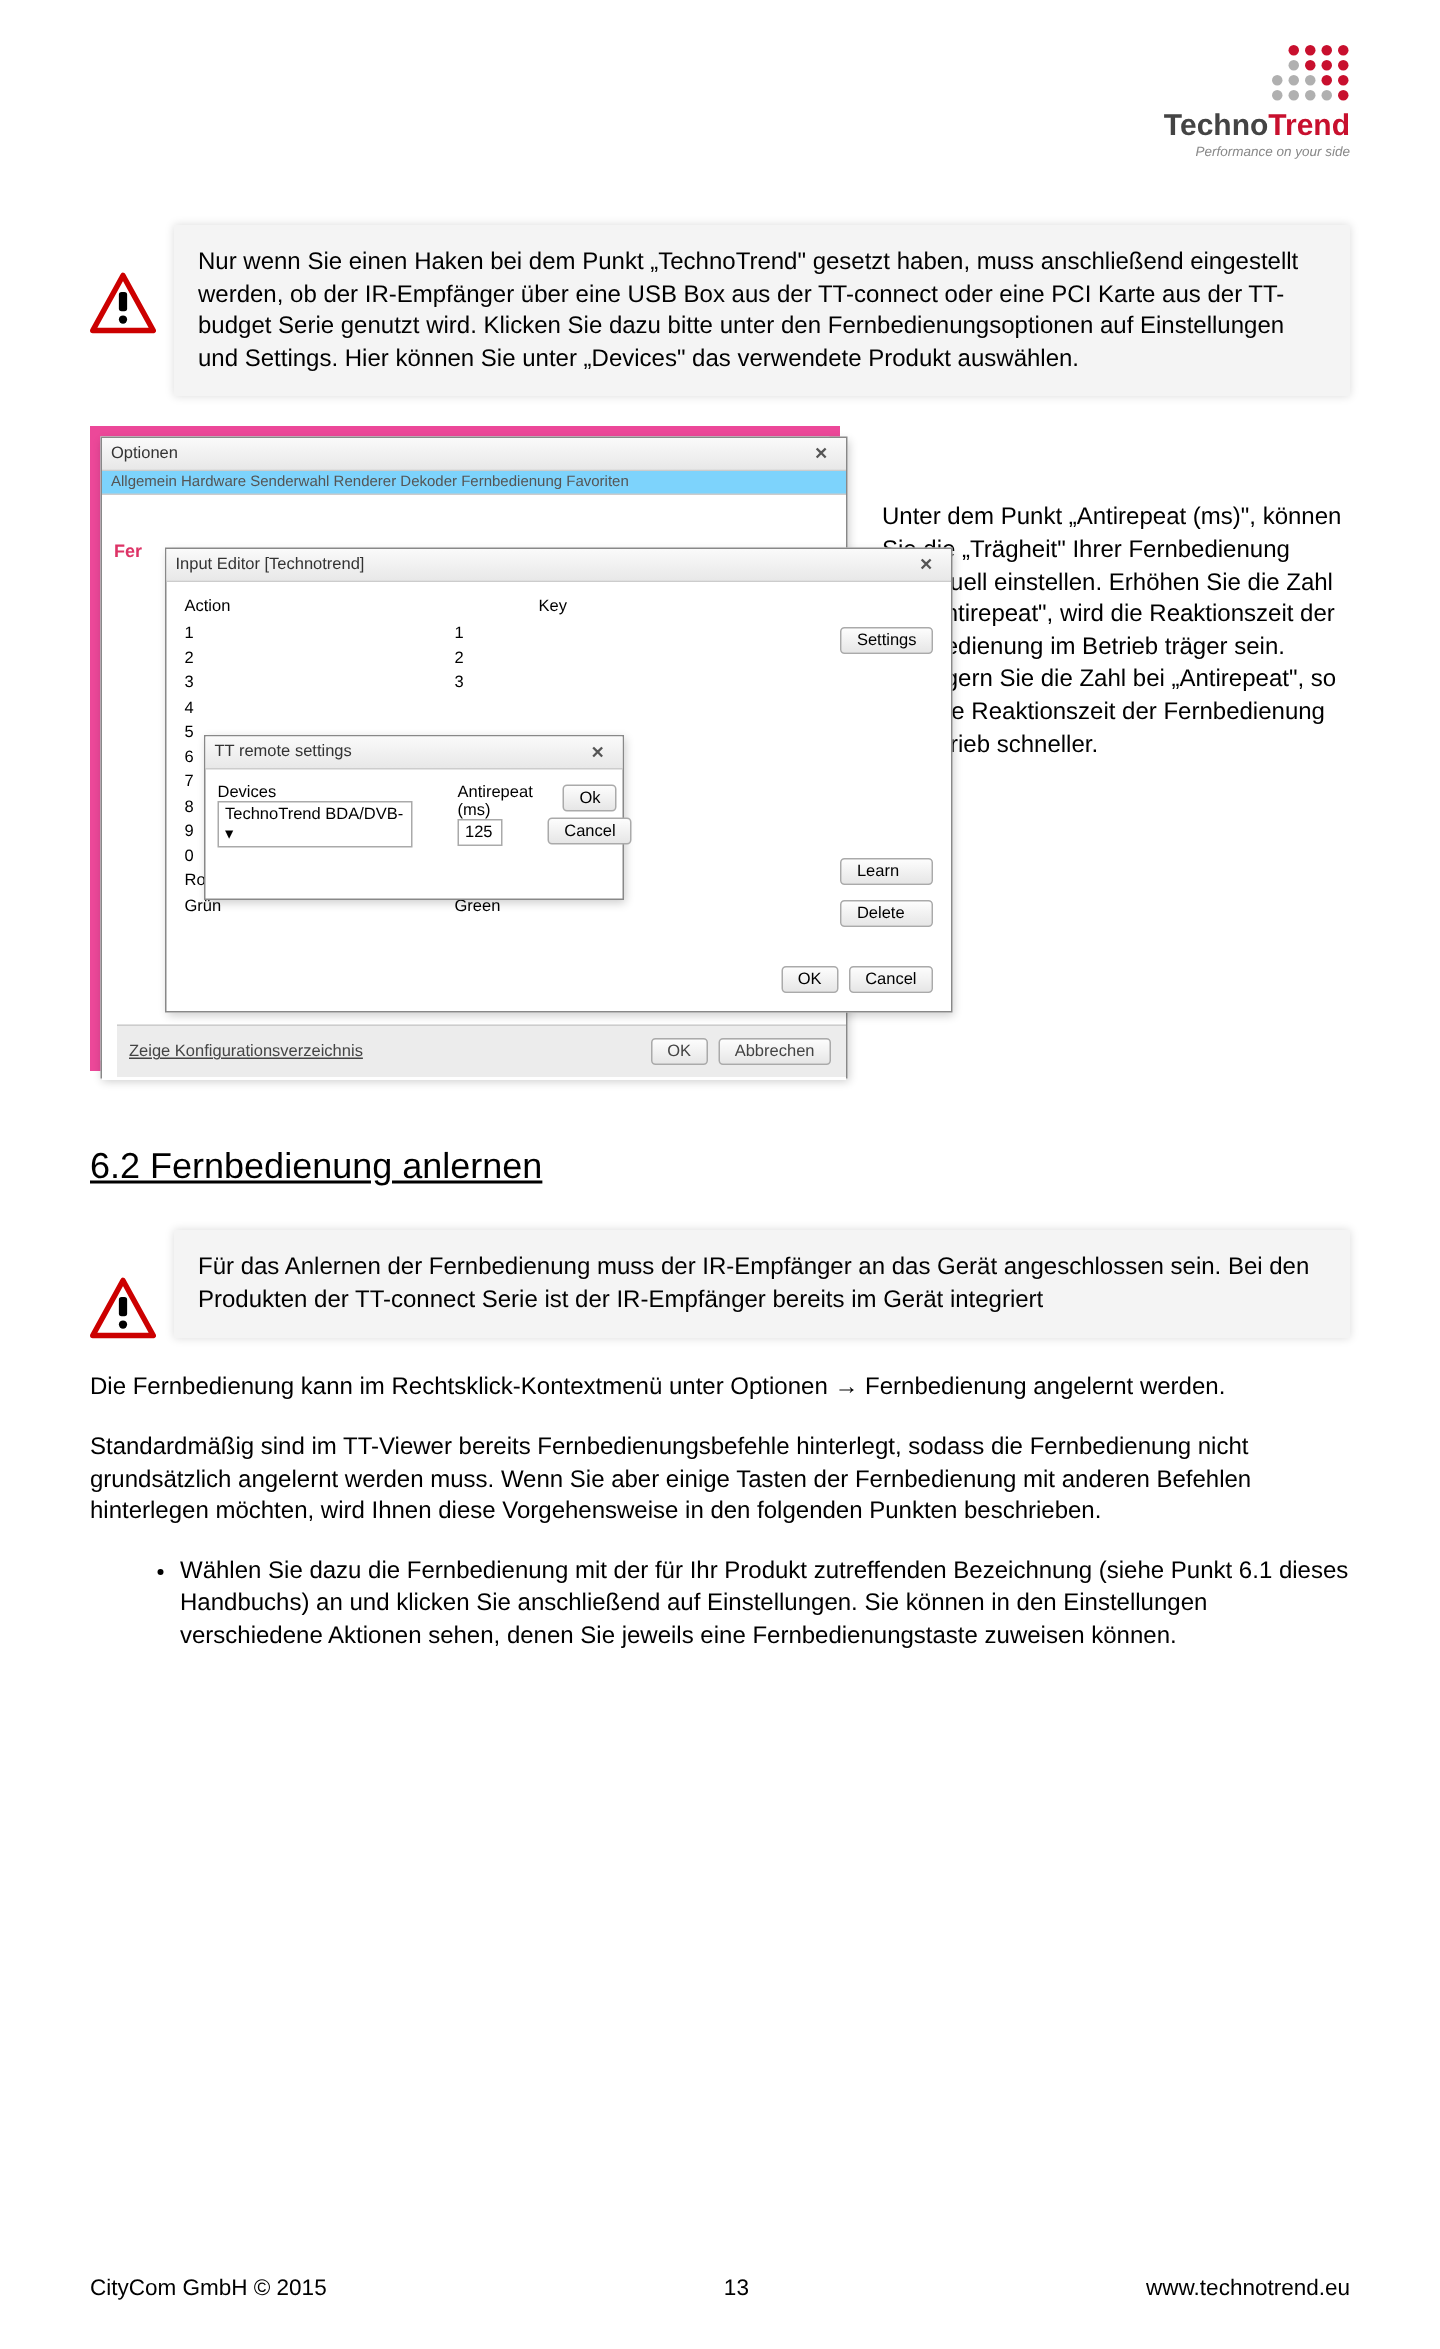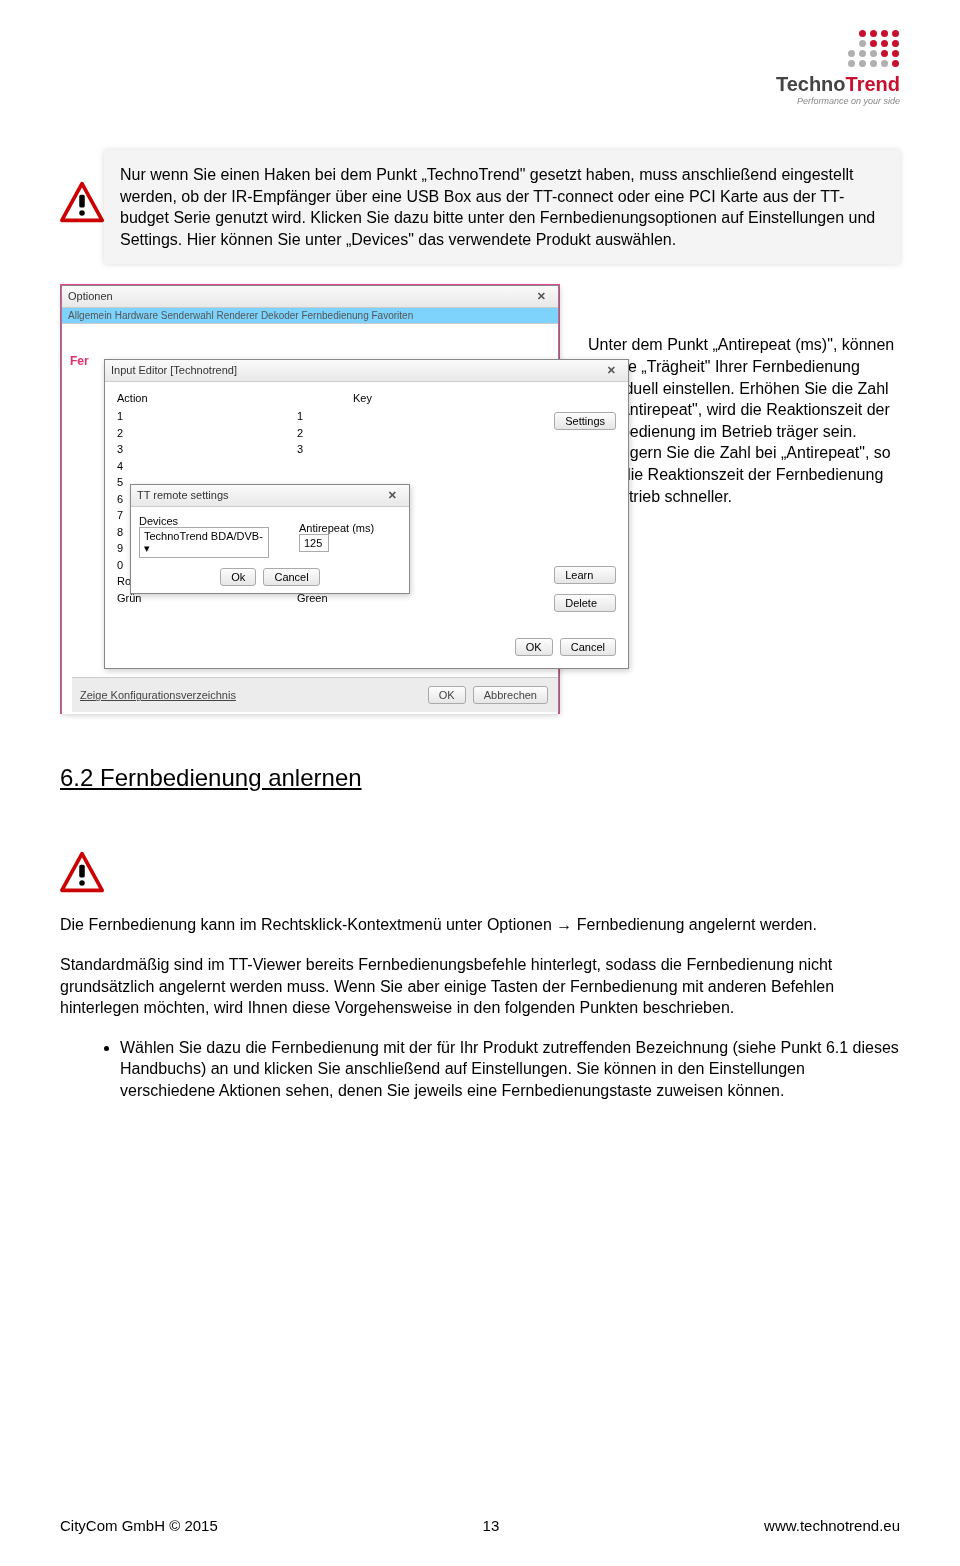--- a/index.html
+++ b/index.html
@@ -33,20 +33,21 @@
   .dot.gray { background: #b0b0b0; }
   .logo-text { font-size: 20px; font-weight: bold; color: #444; }
   .logo-text .red { color: #c8102e; }
   .logo-sub { font-size: 9px; font-style: italic; color: #888; text-align: right; }
 
   .content { padding-top: 150px; }
 
   .warning-row {
     display: flex;
     align-items: flex-start;
+    gap: 12px;
     margin-bottom: 20px;
   }
   .warn-icon {
     flex: 0 0 44px;
     height: 44px;
     margin-top: 30px;
   }
   .warn-box {
     flex: 1;
     background: #f4f4f4;
@@ -61,21 +62,21 @@
     gap: 28px;
     align-items: flex-start;
     margin-top: 2px;
     margin-bottom: 50px;
   }
   .screenshot {
     flex: 0 0 500px;
     height: 430px;
     position: relative;
     background: #eee;
-    border: 1px solid #ec4899;
+    border: 7px solid #ec4899;
   }
   .side-text {
     flex: 1;
     font-size: 16px;
     line-height: 1.35;
     padding-top: 50px;
   }
 
   
   .win {
@@ -113,21 +114,21 @@
   }
   .tab-row { background: #7dd3fc; padding: 2px 6px; font-size: 10px; color: #555; border-bottom: 1px solid #ccc; }
   .win1 { left: 0; top: 0; width: 498px; height: 428px; }
   .win1-body { position: relative; height: 390px; background: #fff; }
   .fer { position:absolute; left:8px; top:30px; font-weight:bold; font-size:12px; color:#d36; }
   .win2 { left: 42px; top: 35px; width: 525px; height: 310px; }
   .win2-body { padding: 8px; }
   .list-head { display:flex; gap:56px; font-size:11px; padding:2px 4px; }
   .list-col { width:180px; }
   .win3 { left: 68px; top: 160px; width: 280px; height: 110px; }
-  .win3-body { padding: 8px; display:flex; flex-direction:column; gap:8px; }
+  .win3-body { padding: 8px; display:flex; flex-direction:row; gap:8px; }
   .dev-row { display:flex; gap:30px; align-items:center; }
   .dev-row label { font-size:11px; }
   .btn-row-ui { text-align:center; }
   .bottom-bar {
     position:absolute; bottom:0; left:10px; right:0;
     background:#ececec; padding:6px 8px; display:flex;
     justify-content:space-between; align-items:center;
     border-top:1px solid #ccc; font-size:11px; color:#444;
   }
   .side-btns { position:absolute; right:10px; top:50px; display:flex; flex-direction:column; gap:6px; }
@@ -328,20 +329,21 @@
   </div>
 
   <h2>6.2 Fernbedienung anlernen</h2>
 
   <div class="warning-row">
     <svg class="warn-icon" viewBox="0 0 48 48">
       <polygon points="24,4 46,44 2,44" fill="#fff" stroke="#c00" stroke-width="4" stroke-linejoin="round"></polygon>
       <rect x="21" y="16" width="6" height="14" rx="2" fill="#000"></rect>
       <circle cx="24" cy="36" r="3" fill="#000"></circle>
     </svg>
+    <div class="warn-box">Für das Anlernen der Fernbedienung muss der IR-Empfänger an das Gerät angeschlossen sein. Bei den Produkten der TT-connect Serie ist der IR-Empfänger bereits im Gerät integriert</div>
   </div>
 
   <p class="body-para">Die Fernbedienung kann im Rechtsklick-Kontextmenü unter Optionen → Fernbedienung angelernt werden.</p>
   <p class="body-para">Standardmäßig sind im TT-Viewer bereits Fernbedienungsbefehle hinterlegt, sodass die Fernbedienung nicht grundsätzlich angelernt werden muss. Wenn Sie aber einige Tasten der Fernbedienung mit anderen Befehlen hinterlegen möchten, wird Ihnen diese Vorgehensweise in den folgenden Punkten beschrieben.</p>
 
   <ul class="bullets">
     <li>Wählen Sie dazu die Fernbedienung mit der für Ihr Produkt zutreffenden Bezeichnung (siehe Punkt 6.1 dieses Handbuchs) an und klicken Sie anschließend auf Einstellungen. Sie können in den Einstellungen verschiedene Aktionen sehen, denen Sie jeweils eine Fernbedienungstaste zuweisen können.</li>
   </ul>
 
 </div>

